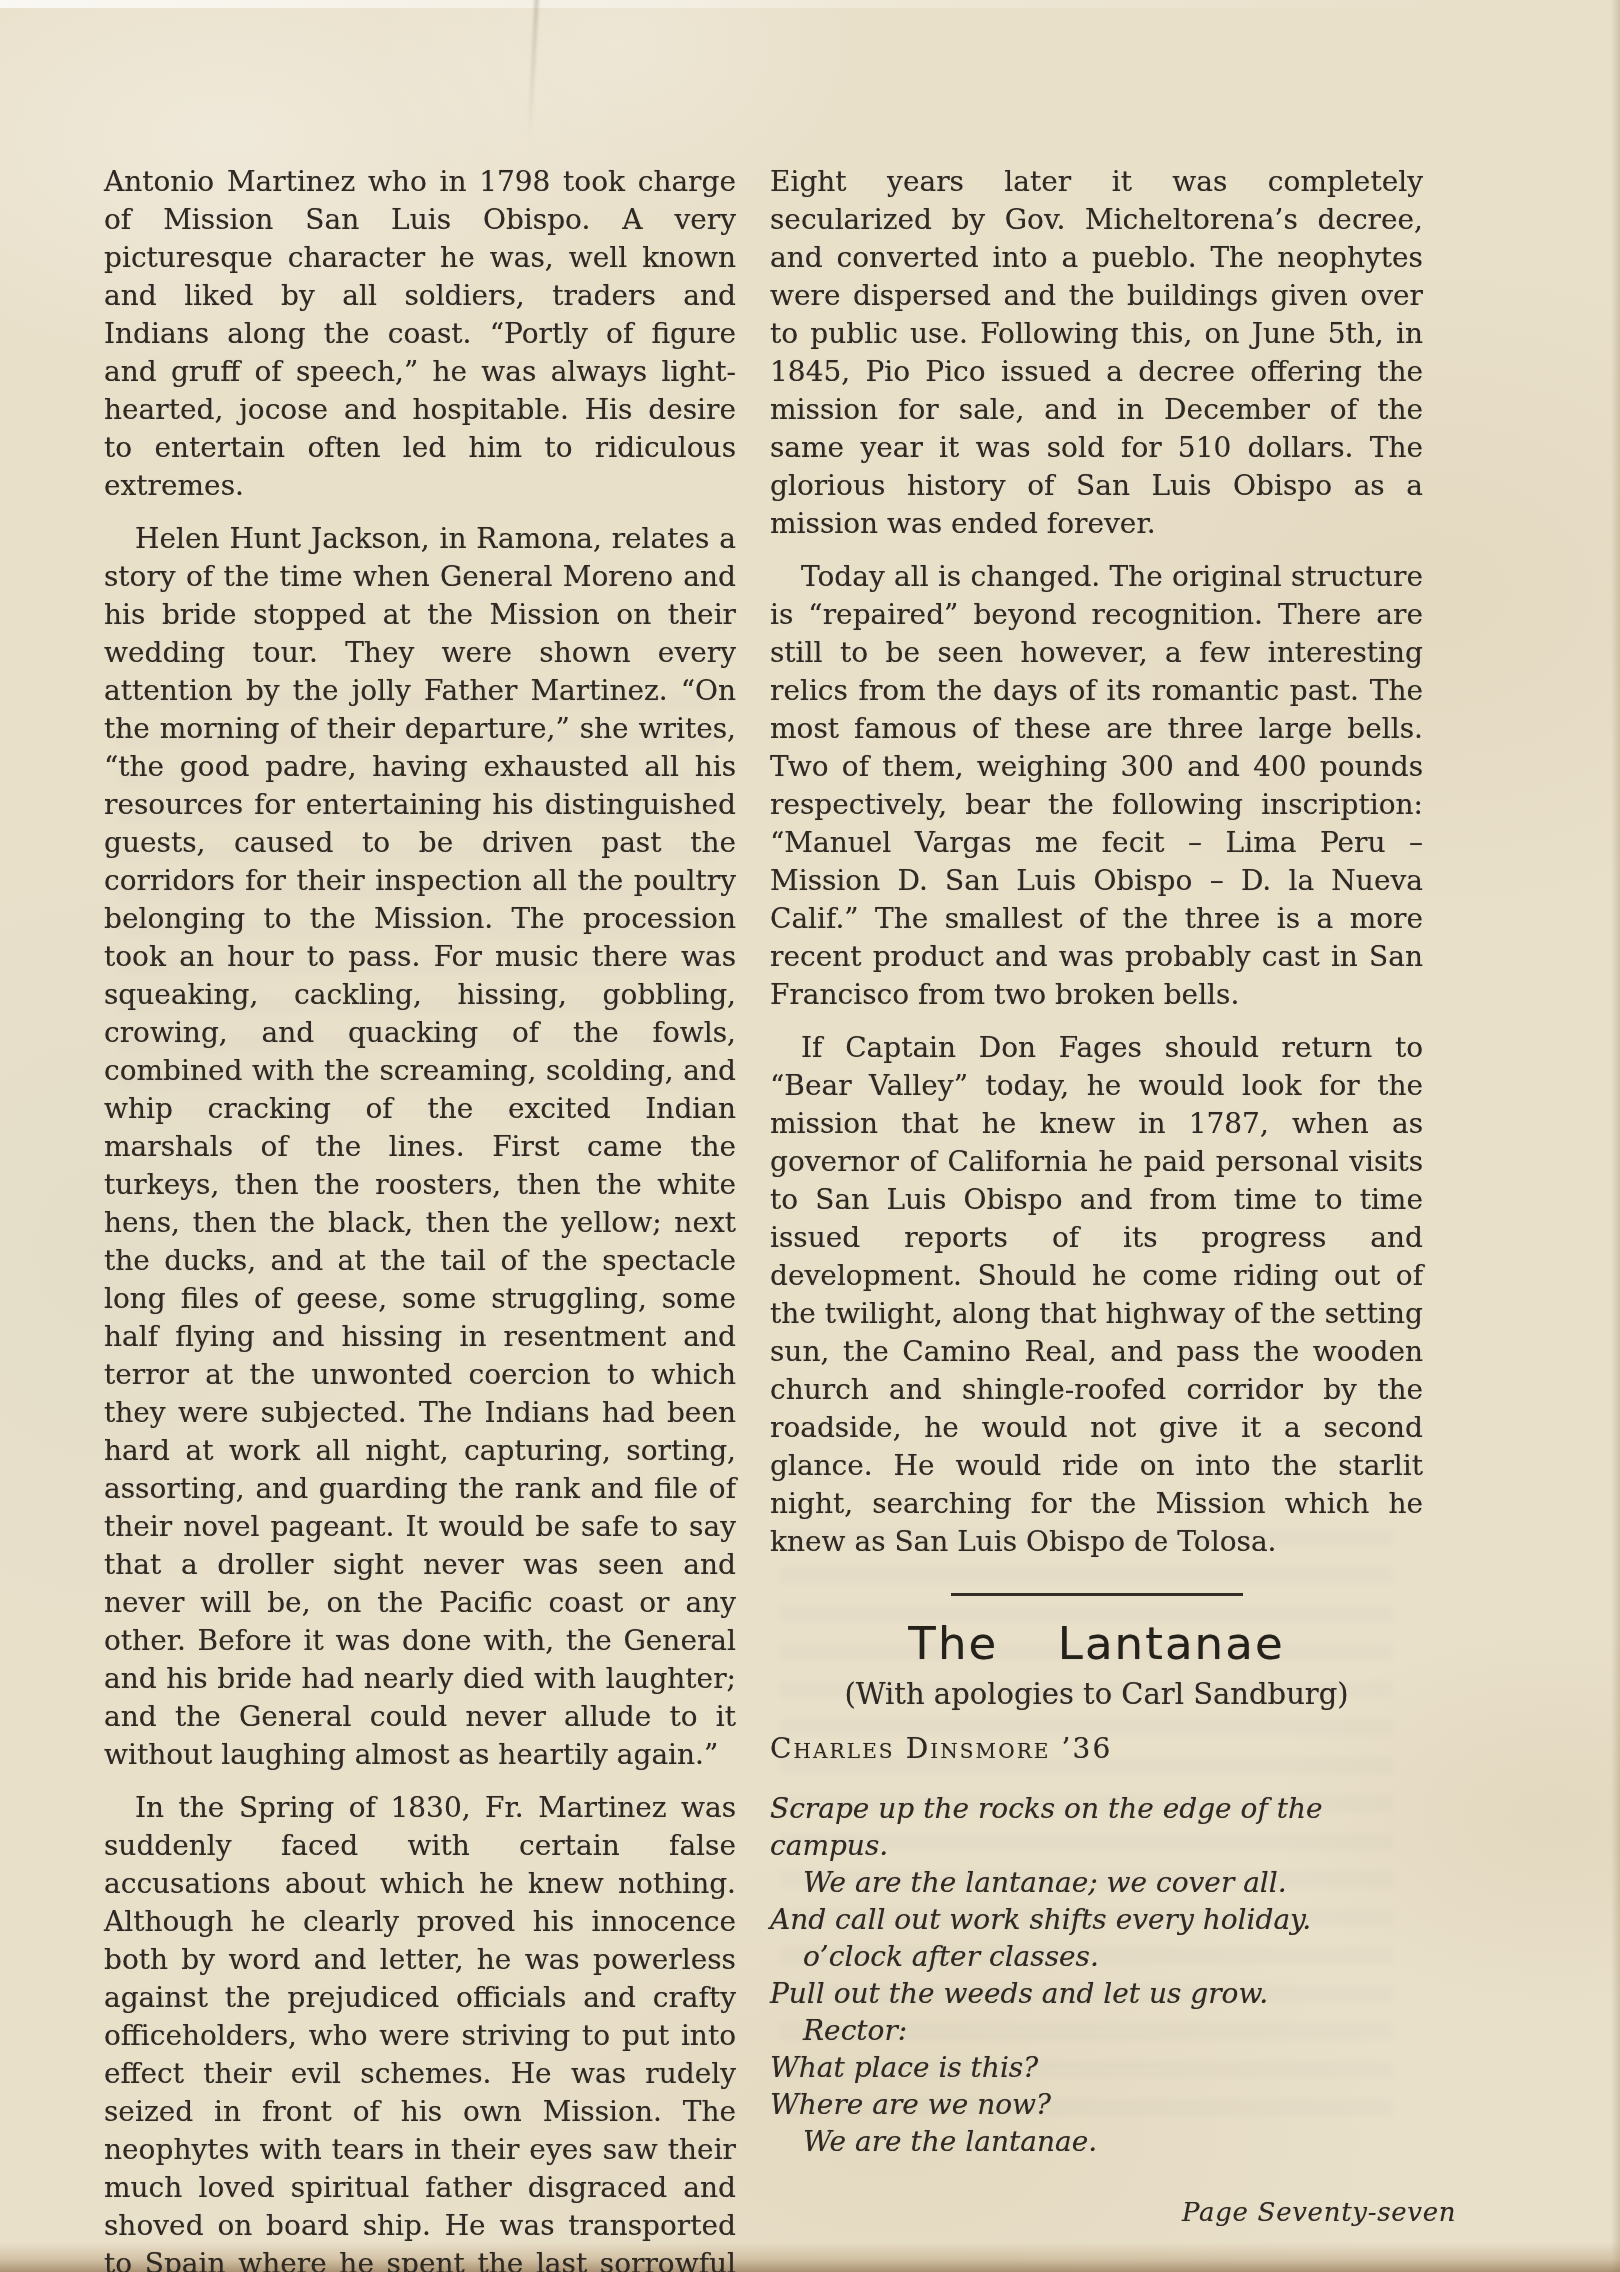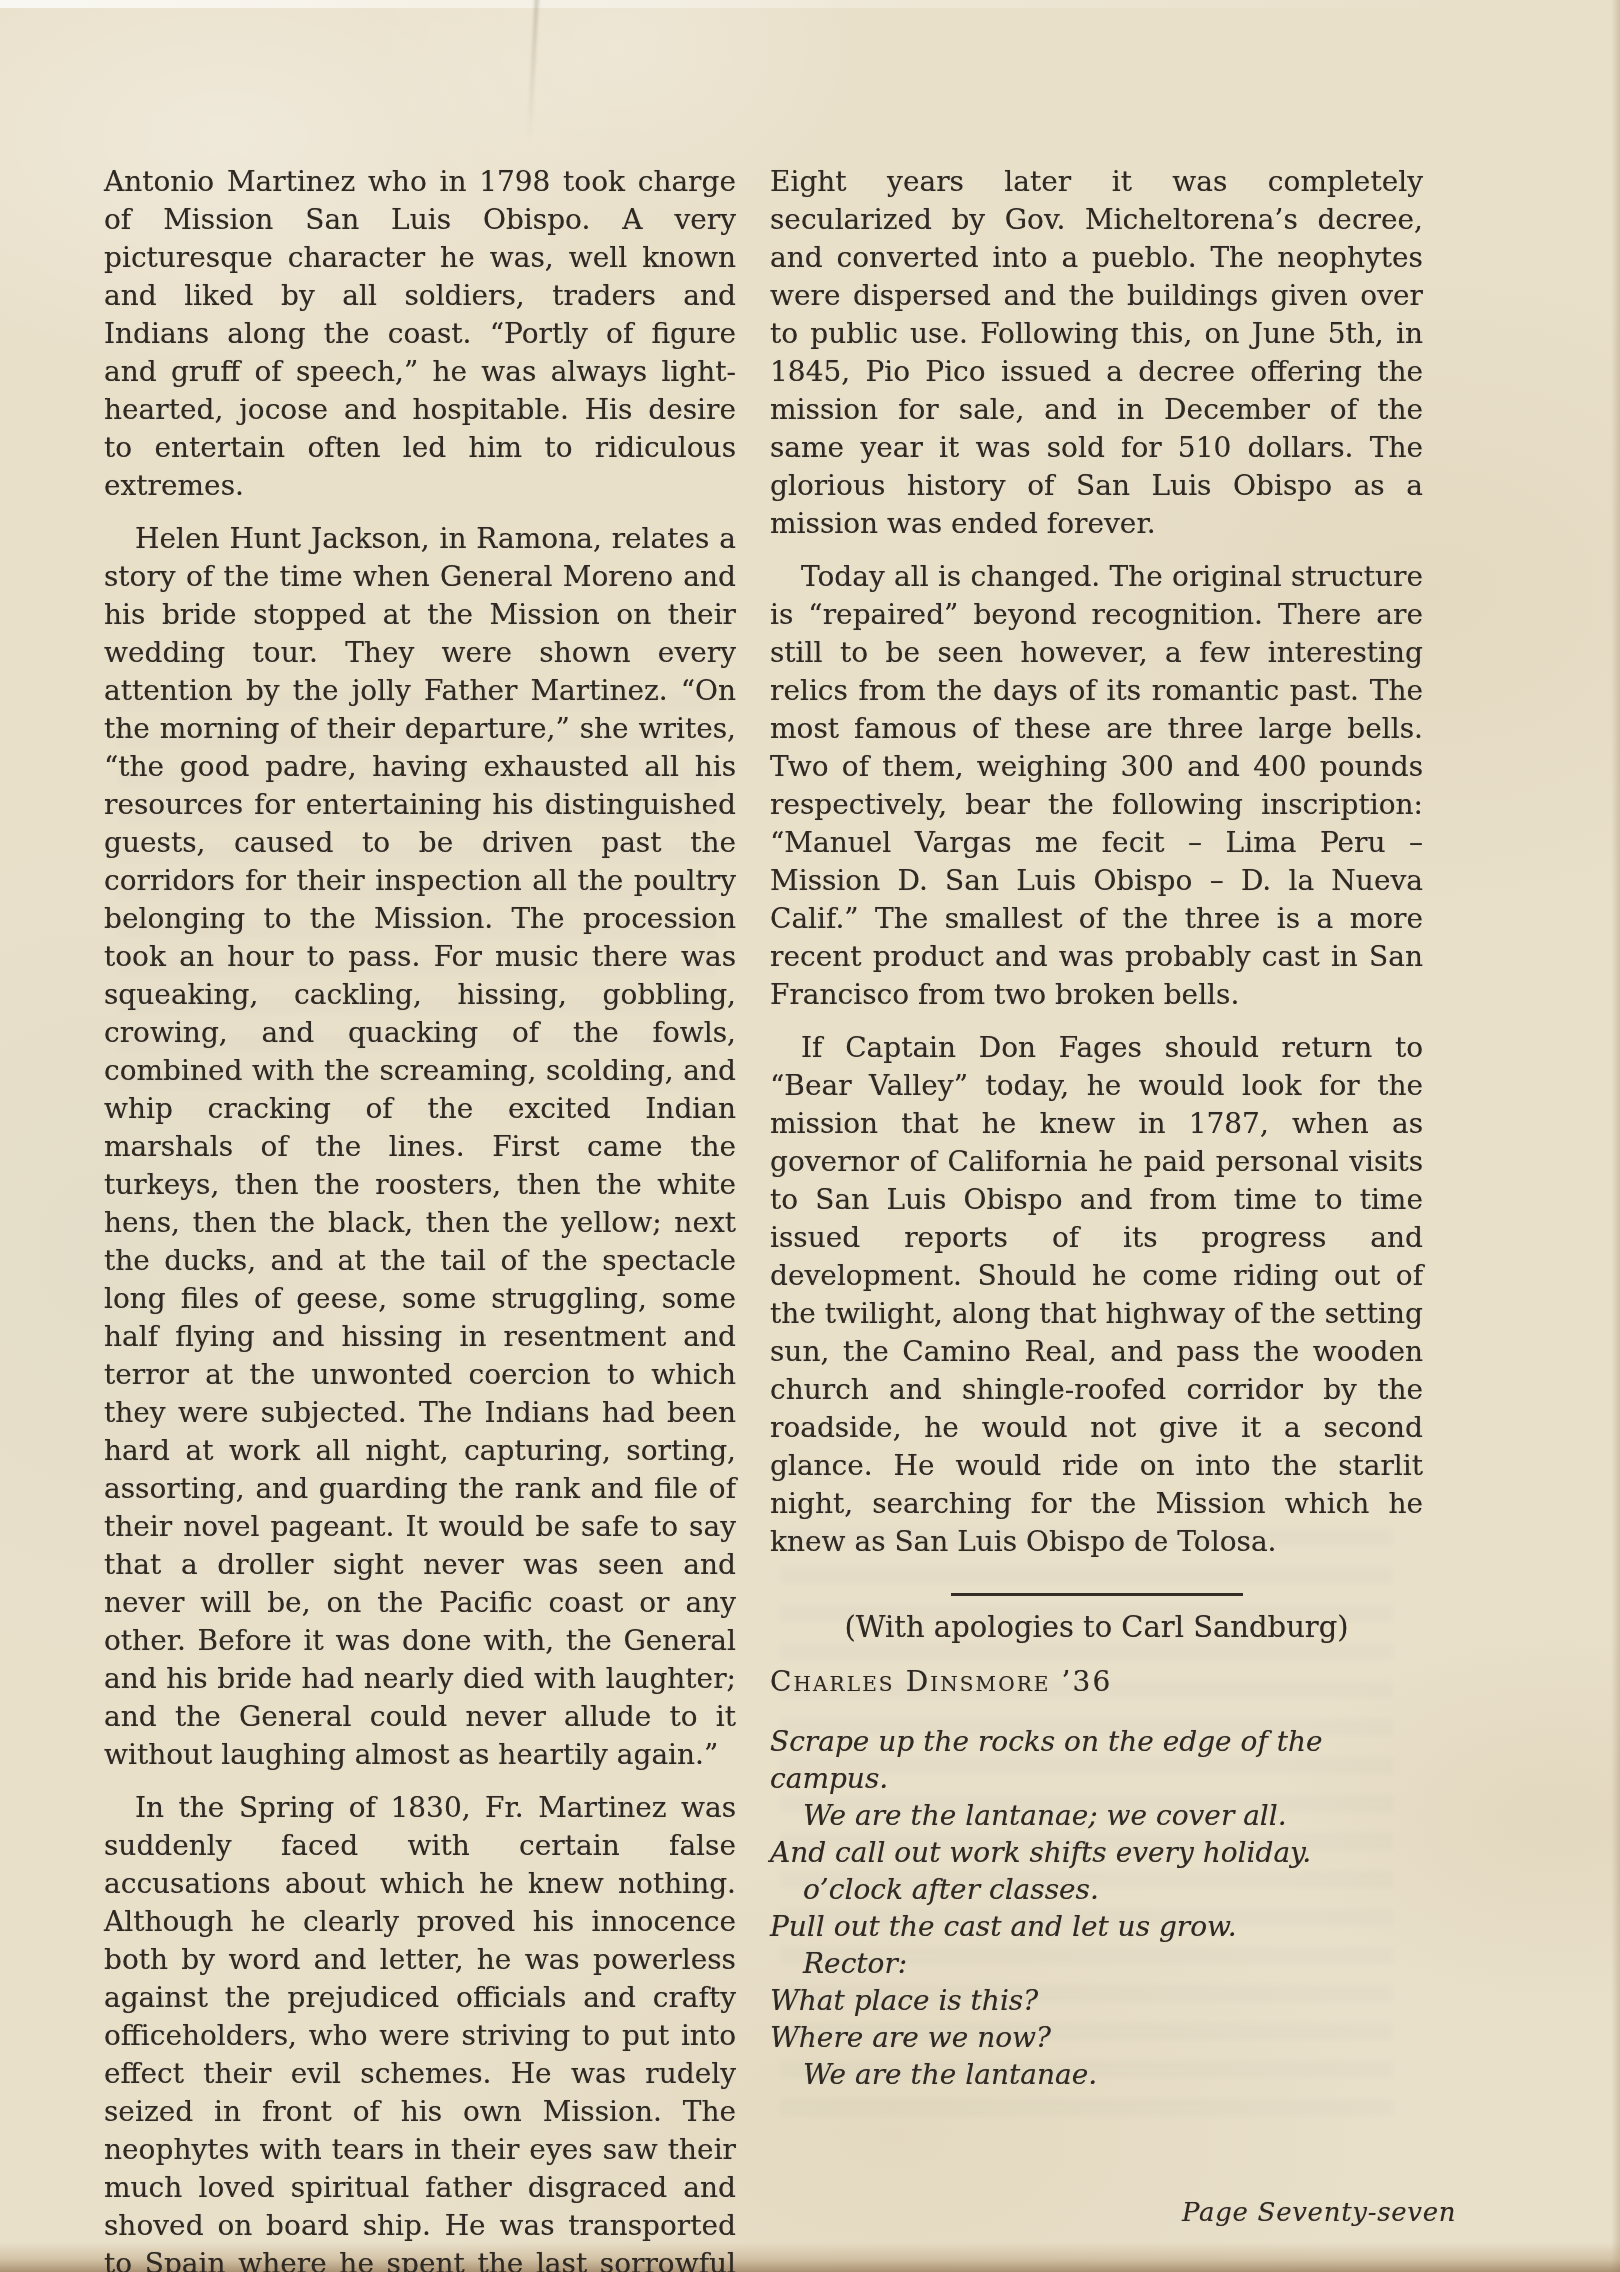--- a/index.html
+++ b/index.html
@@ -144,29 +144,30 @@
 
 </div>
 
 <div class="col col-right">
   <p>Eight years later it was completely secularized by Gov. Micheltorena’s decree, and converted into a pueblo. The neophytes were dispersed and the buildings given over to public use. Following this, on June 5th, in 1845, Pio Pico issued a decree offering the mission for sale, and in December of the same year it was sold for 510 dollars. The glorious history of San Luis Obispo as a mission was ended forever.</p>
   <p class="indent">Today all is changed. The original structure is “repaired” beyond recognition. There are still to be seen however, a few interesting relics from the days of its romantic past. The most famous of these are three large bells. Two of them, weighing 300 and 400 pounds respectively, bear the following inscription: “Manuel Vargas me fecit – Lima Peru – Mission D. San Luis Obispo – D. la Nueva Calif.” The smallest of the three is a more recent product and was probably cast in San Francisco from two broken bells.</p>
   <p class="indent">If Captain Don Fages should return to “Bear Valley” today, he would look for the mission that he knew in 1787, when as governor of California he paid personal visits to San Luis Obispo and from time to time issued reports of its progress and development. Should he come riding out of the twilight, along that highway of the setting sun, the Camino Real, and pass the wooden church and shingle-roofed corridor by the roadside, he would not give it a second glance. He would ride on into the starlit night, searching for the Mission which he knew as San Luis Obispo de Tolosa.</p>
 
   <hr class="divider-rule">
 
+  <h2 class="poem-title">The Lantanae</h2>
   <div class="poem-subtitle">(With apologies to Carl Sandburg)</div>
   <div class="poem-byline">Charles Dinsmore ’36</div>
 
   <div class="poem">
     <div class="poem-line">Scrape up the rocks on the edge of the campus.</div>
     <div class="poem-line indented">We are the lantanae; we cover all.</div>
     <div class="poem-line">And call out work shifts every holiday.</div>
     <div class="poem-line indented">o’clock after classes.</div>
-    <div class="poem-line">Pull out the cast and let us grow.</div>
+    <div class="poem-line">Pull out the weeds and let us grow.</div>
     <div class="poem-line indented">Rector:</div>
     <div class="poem-line">What place is this?</div>
     <div class="poem-line">Where are we now?</div>
     <div class="poem-line indented">We are the lantanae.</div>
 
   </div>
 </div>
 
 <div class="page-footer">Page Seventy-seven</div>
 

